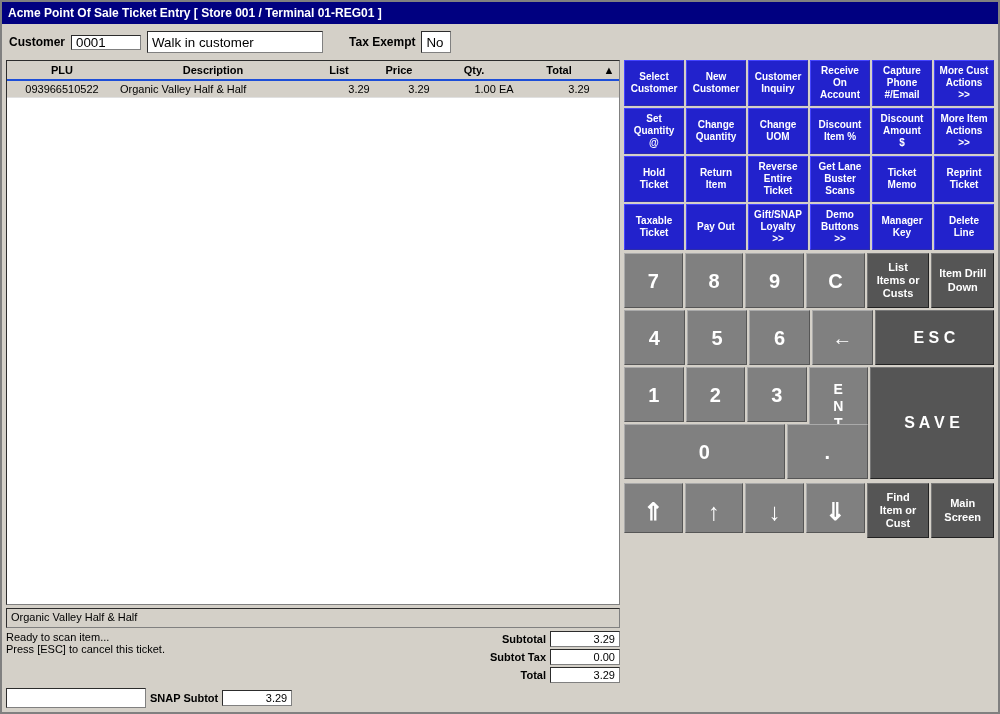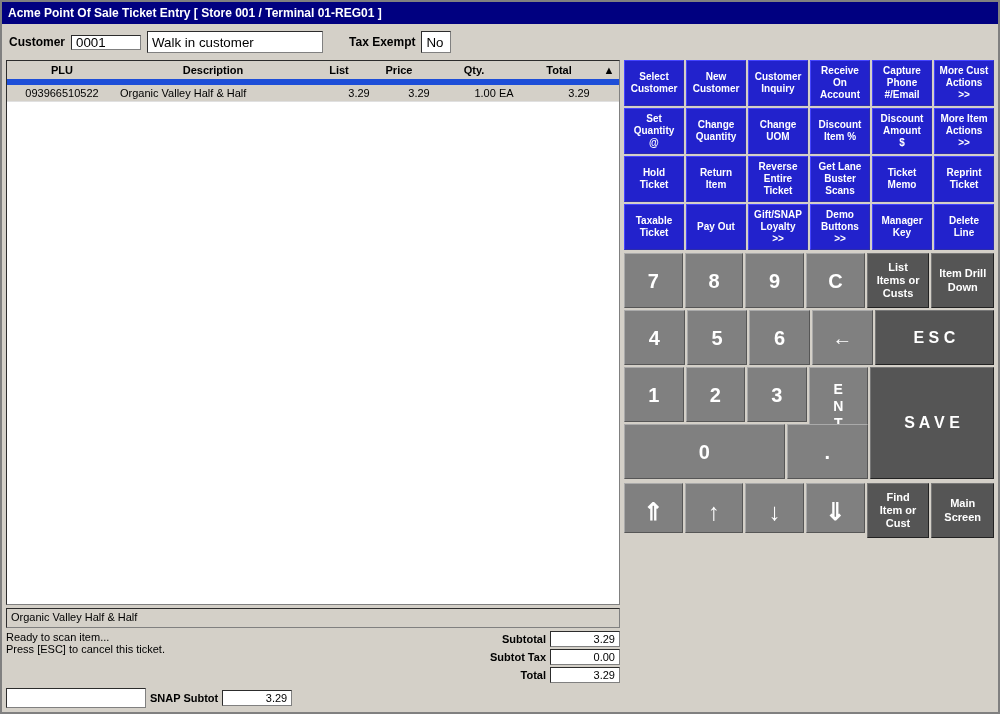--- a/index.html
+++ b/index.html
@@ -82,21 +82,21 @@
       border: 1px inset #808080;
       flex: 1;
       display: flex;
       flex-direction: column;
       position: relative;
     }
     .ticket-table-header {
       display: grid;
       grid-template-columns: 110px 1fr 60px 60px 90px 80px 20px;
       background: #d4d0c8;
-      border-bottom: 6px solid #1d4ed8;
+      border-bottom: 2px solid #1d4ed8;
       padding: 2px 0;
     }
     .ticket-table-header span {
       font-weight: bold;
       text-align: center;
       font-size: 11px;
       padding: 1px 2px;
     }
     .ticket-table-body {
       flex: 1;

